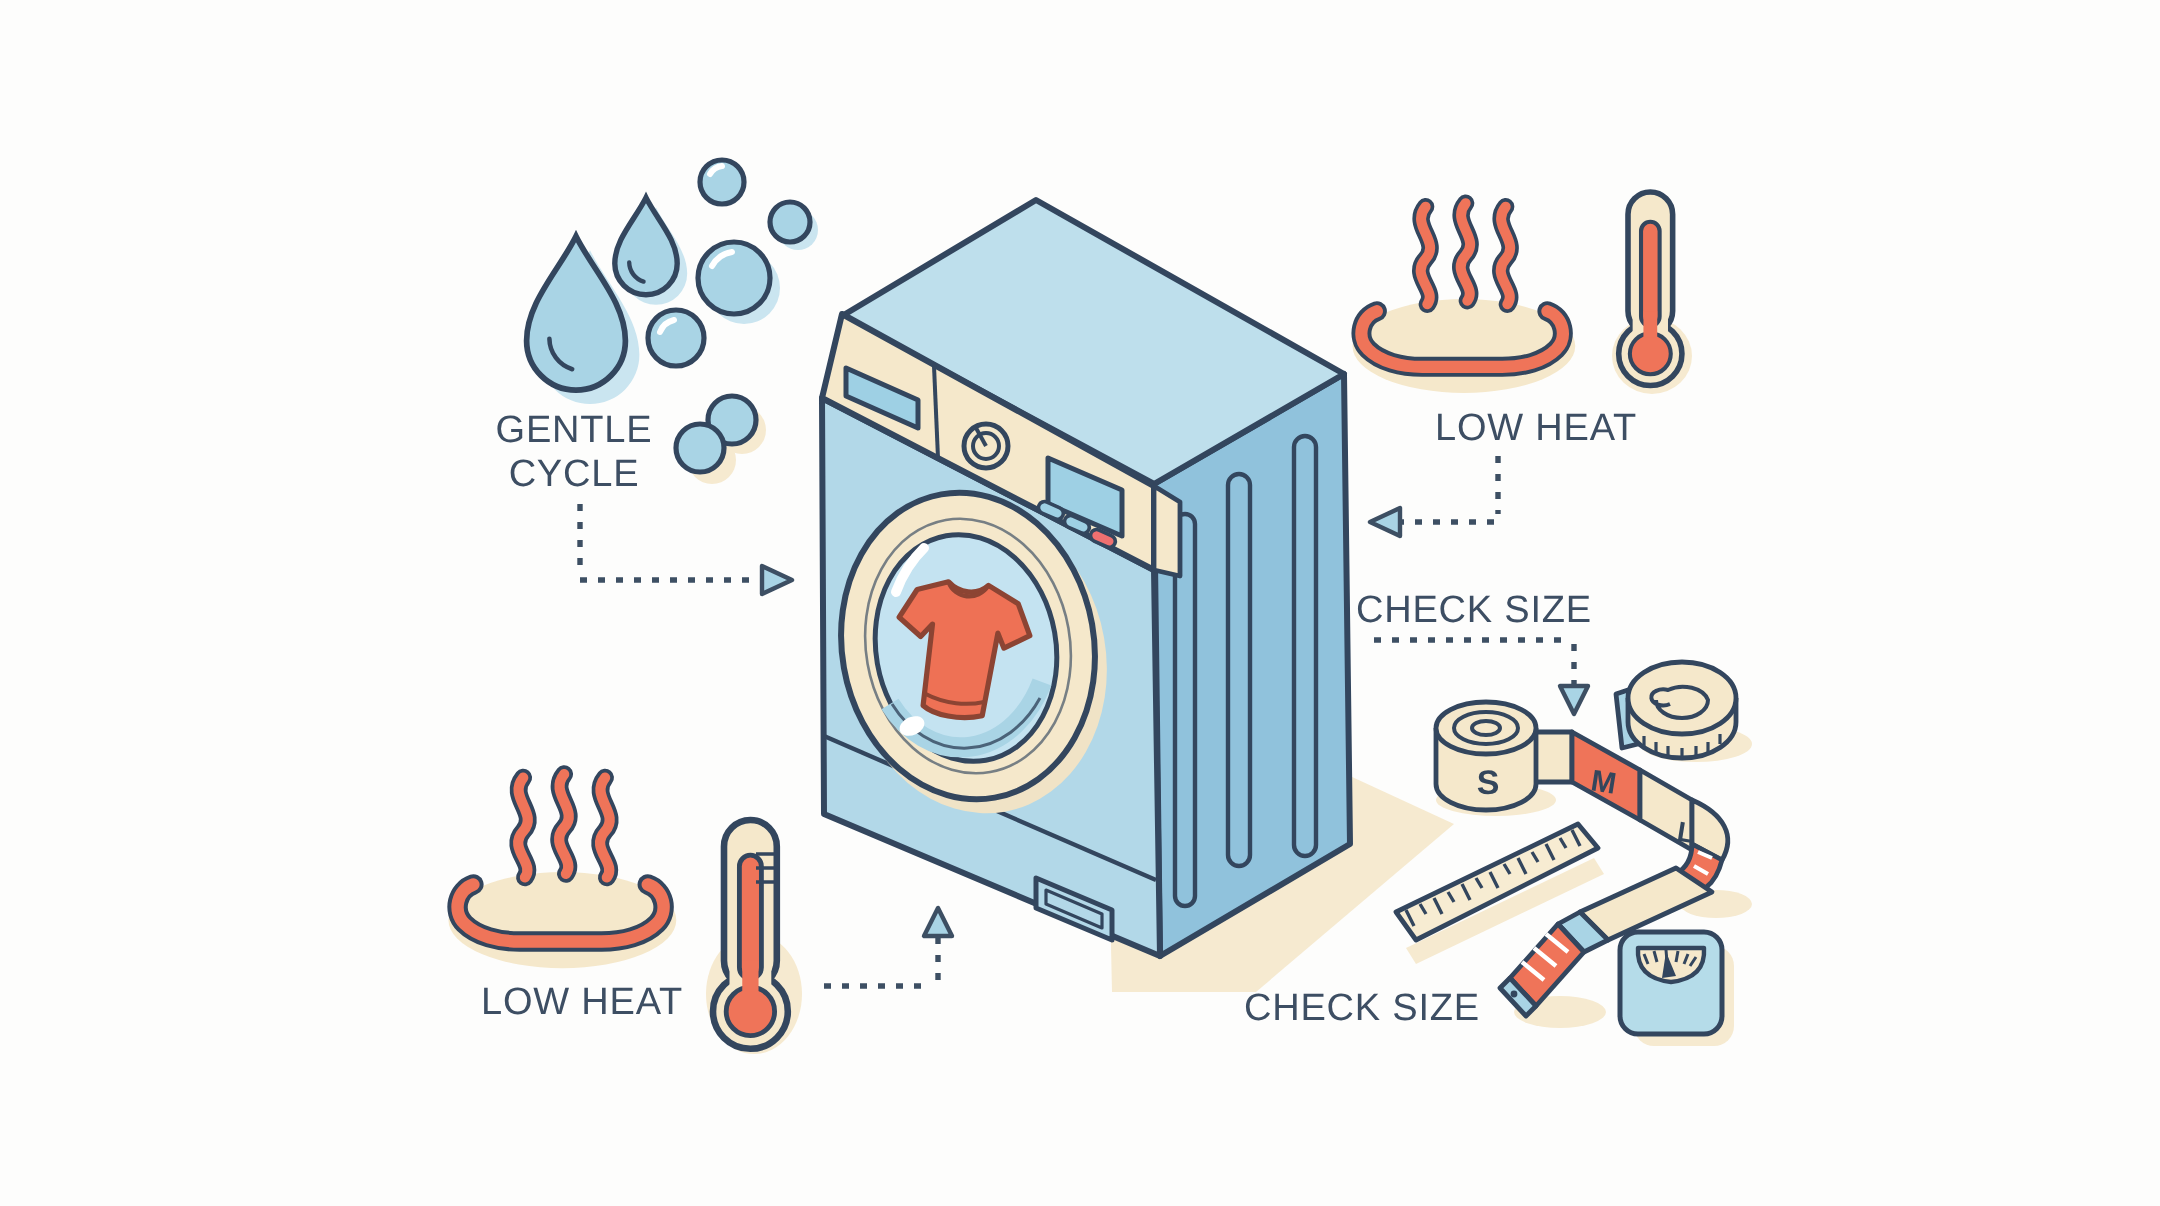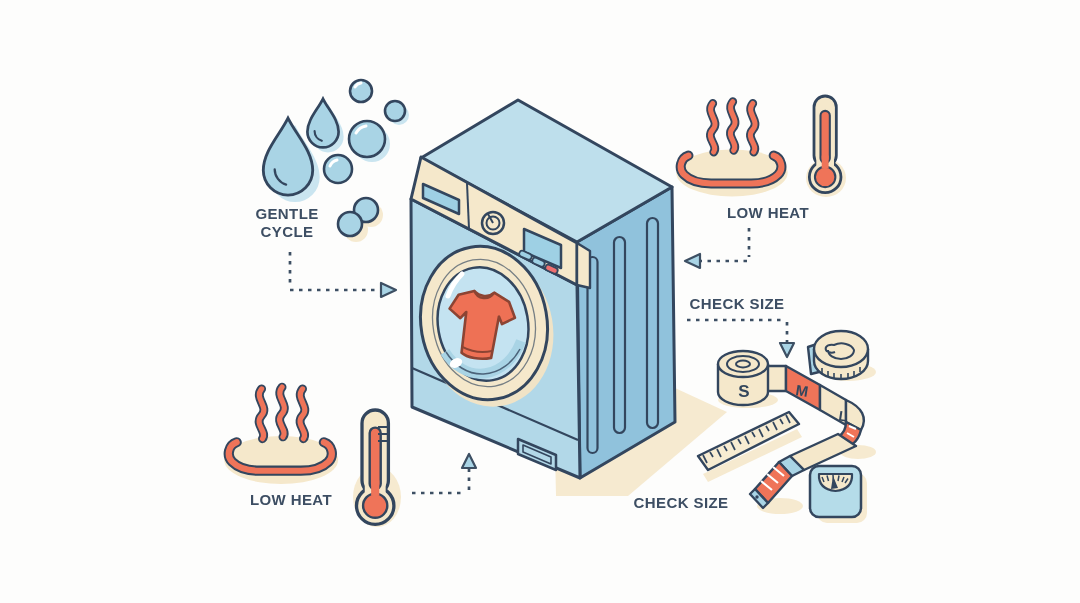--- a/index.html
+++ b/index.html
@@ -2,21 +2,21 @@
 <html><head>
 <meta charset="utf-8">
 <style>
   html,body{margin:0;padding:0;background:#ffffff;}
   .canvas{
     position:relative;width:1080px;height:603px;overflow:hidden;
     background:#fdfdfc;font-family:"Liberation Sans", sans-serif;
   }
   .canvas svg{position:absolute;left:0;top:0;}
   .lbl{
-    position:absolute;text-align:center;font-weight:700;font-size:15px;
+    position:absolute;text-align:center;font-weight:400;font-size:19px;
     line-height:1.18;letter-spacing:.4px;color:#3d4e63;
   }
   .svgtxt{font-family:"Liberation Sans",sans-serif;font-weight:700;fill:#33465c;}
 </style>
 </head>
 <body>
 
 <div class="canvas">
 
 <svg width="1080" height="603" viewBox="0 0 1080 603">

